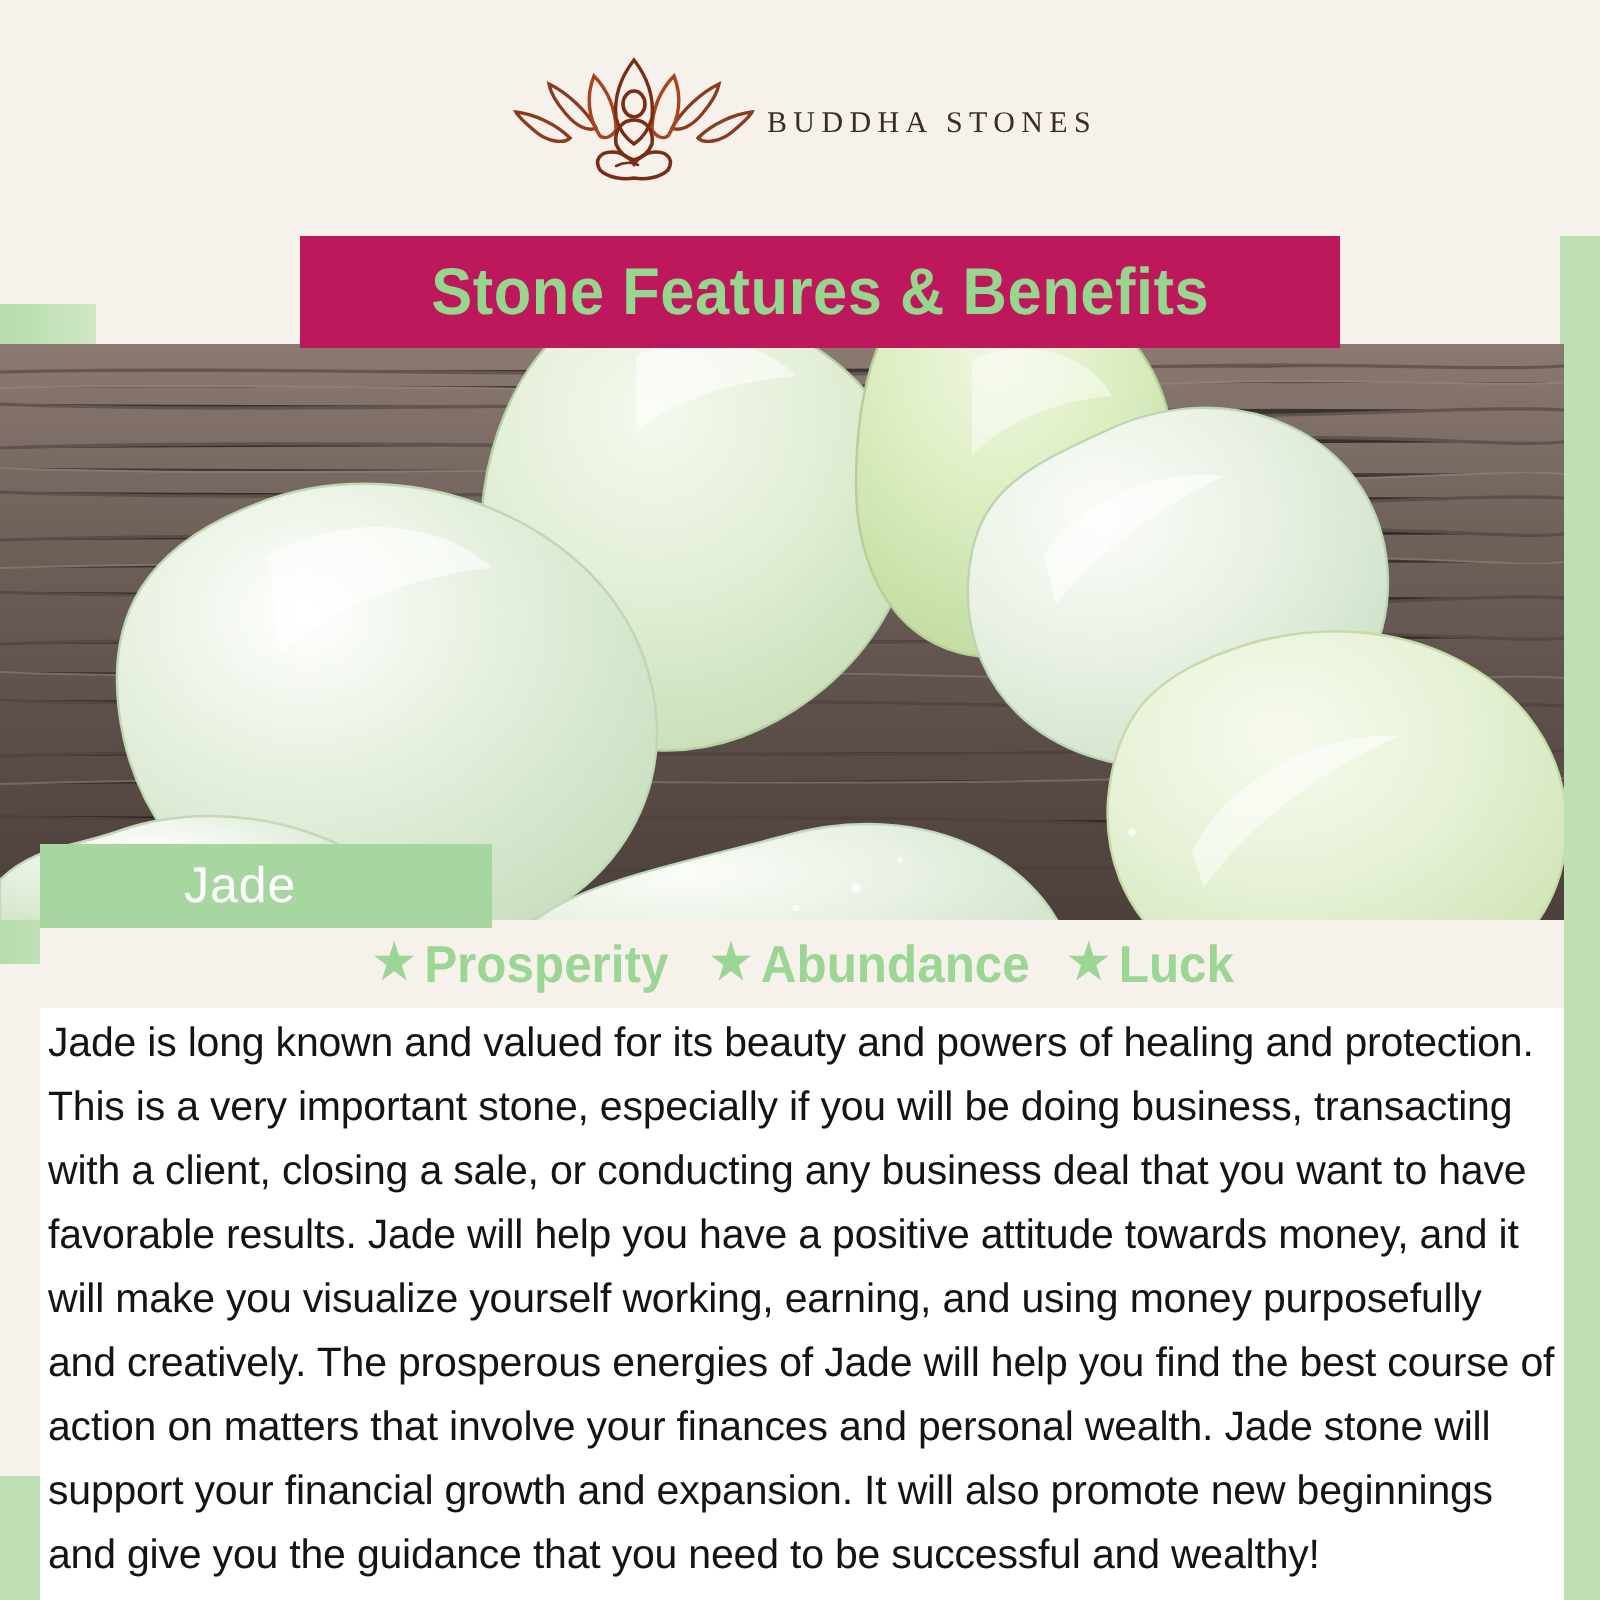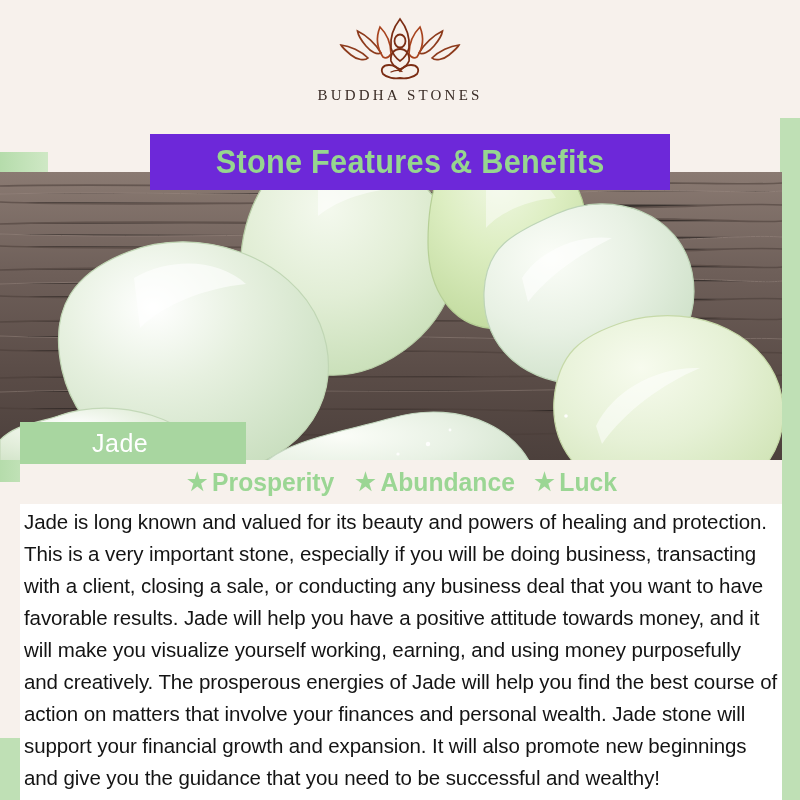--- a/index.html
+++ b/index.html
@@ -42,35 +42,35 @@
   }
 
   
   #header{
     position:absolute;top:0;left:0;width:800px;height:118px;
     background:#f7f1ec;
     display:flex;align-items:center;justify-content:center;
     flex-direction:column;
     z-index:5;
   }
-  #logo-wrap{display:flex;flex-direction:column;align-items:center;justify-content:center;}
+  #logo-wrap{display:flex;flex-direction:row;align-items:center;justify-content:center;}
   #logo-mark{width:132px;height:66px;display:block;}
   #brand-name{
     margin-top:6px;
     font-family:"Liberation Serif", serif;
     font-size:15px;
     letter-spacing:3.2px;
     color:#3a2c26;
     font-weight:400;
   }
 
   
   #title-band{
-    position:absolute;top:134px;left:150px;width:520px;height:56px;
-    background:#6d28d9;
+    position:absolute;top:118px;left:150px;width:520px;height:56px;
+    background:#be185d;
     display:flex;align-items:center;justify-content:center;
     z-index:6;
   }
   #page-title{
     font-family:"Liberation Sans Narrow","Liberation Sans", sans-serif;
     font-weight:bold;
     font-size:33px;
     color:#96d68f;
     letter-spacing:0.3px;
     transform:scaleX(0.93);

